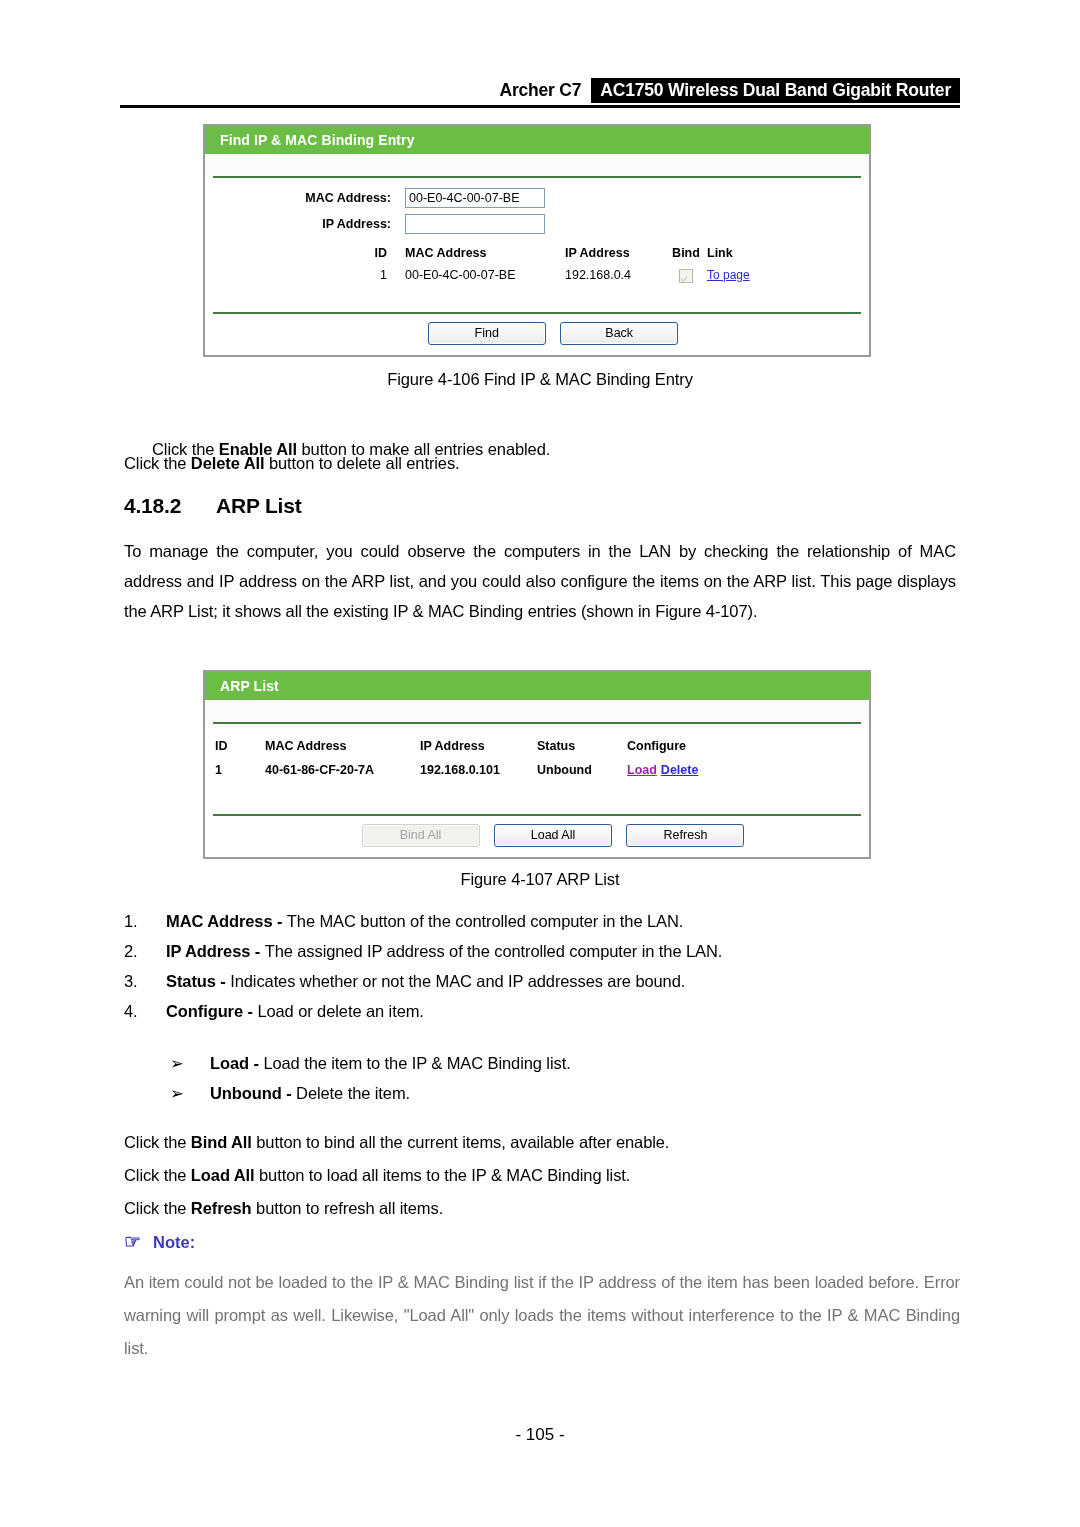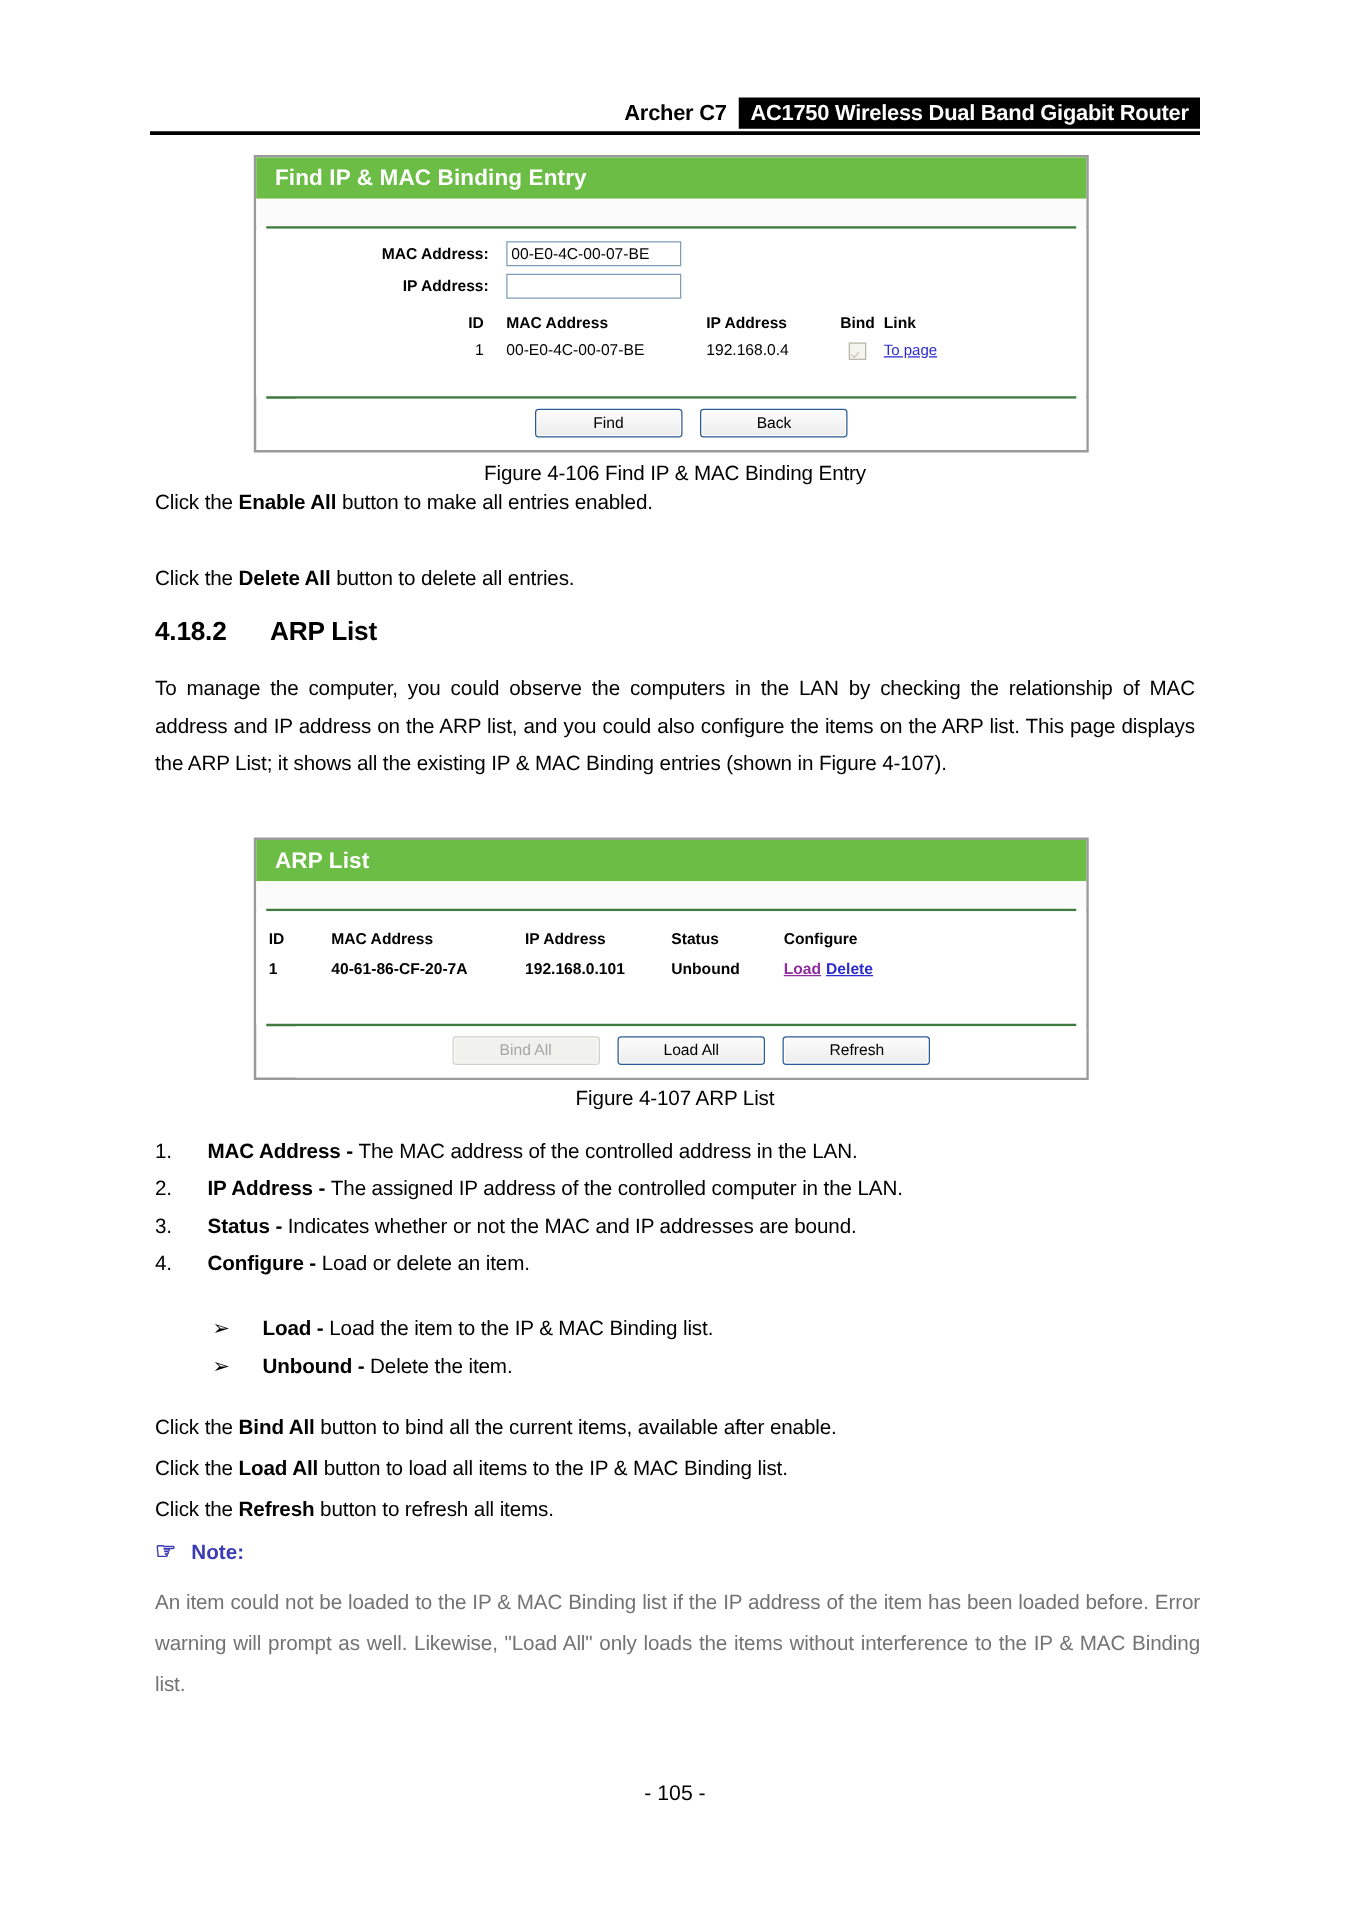--- a/index.html
+++ b/index.html
@@ -63,21 +63,21 @@
     position: absolute;
     left: 203px;
     width: 668px;
     border: 2px solid #9a9a9a;
     background: #ffffff;
     box-sizing: border-box;
   }
   .panel-title {
     background: #6cbd45;
     color: #ffffff;
-    font-size: 18px;
+    font-size: 14px;
     font-weight: bold;
     padding: 6px 0 6px 15px;
     letter-spacing: 0.1px;
   }
   .panel-subbar {
     height: 22px;
     background: #fbfbfb;
   }
   .panel-sep {
     height: 2px;
@@ -365,21 +365,21 @@
   <div class="panel-footer">
     <span class="btn">Find</span>
     <span class="btn">Back</span>
   </div>
 </div>
 
 <div class="doc" style="top:370px;">
   <div class="fig-caption">Figure 4-106 Find IP &amp; MAC Binding Entry</div>
 </div>
 
-<div class="doc" style="top:387px;">
+<div class="doc" style="top:434px;margin-left:28px;">
   <div class="para">
     <span>Click the </span><b>Enable All</b><span> button to make all entries enabled.</span>
   </div>
 </div>
 
 <div class="doc" style="top:448px;">
   <div class="para">
     <span>Click the </span><b>Delete All</b><span> button to delete all entries.</span>
   </div>
 </div>
@@ -429,21 +429,21 @@
   </div>
 </div>
 
 <div class="doc" style="top:870px;">
   <div class="fig-caption">Figure 4-107 ARP List</div>
 </div>
 
 <div class="doc" style="top:906px;">
   <div class="num-item">
     <span class="marker">1.</span>
-    <span><b>MAC Address - </b><span>The MAC address of the controlled address in the LAN.</span></span>
+    <span><b>MAC Address - </b><span>The MAC button of the controlled computer in the LAN.</span></span>
   </div>
   <div class="num-item">
     <span class="marker">2.</span>
     <span><b>IP Address - </b><span>The assigned IP address of the controlled computer in the LAN.</span></span>
   </div>
   <div class="num-item">
     <span class="marker">3.</span>
     <span><b>Status - </b><span>Indicates whether or not the MAC and IP addresses are bound.</span></span>
   </div>
   <div class="num-item">

